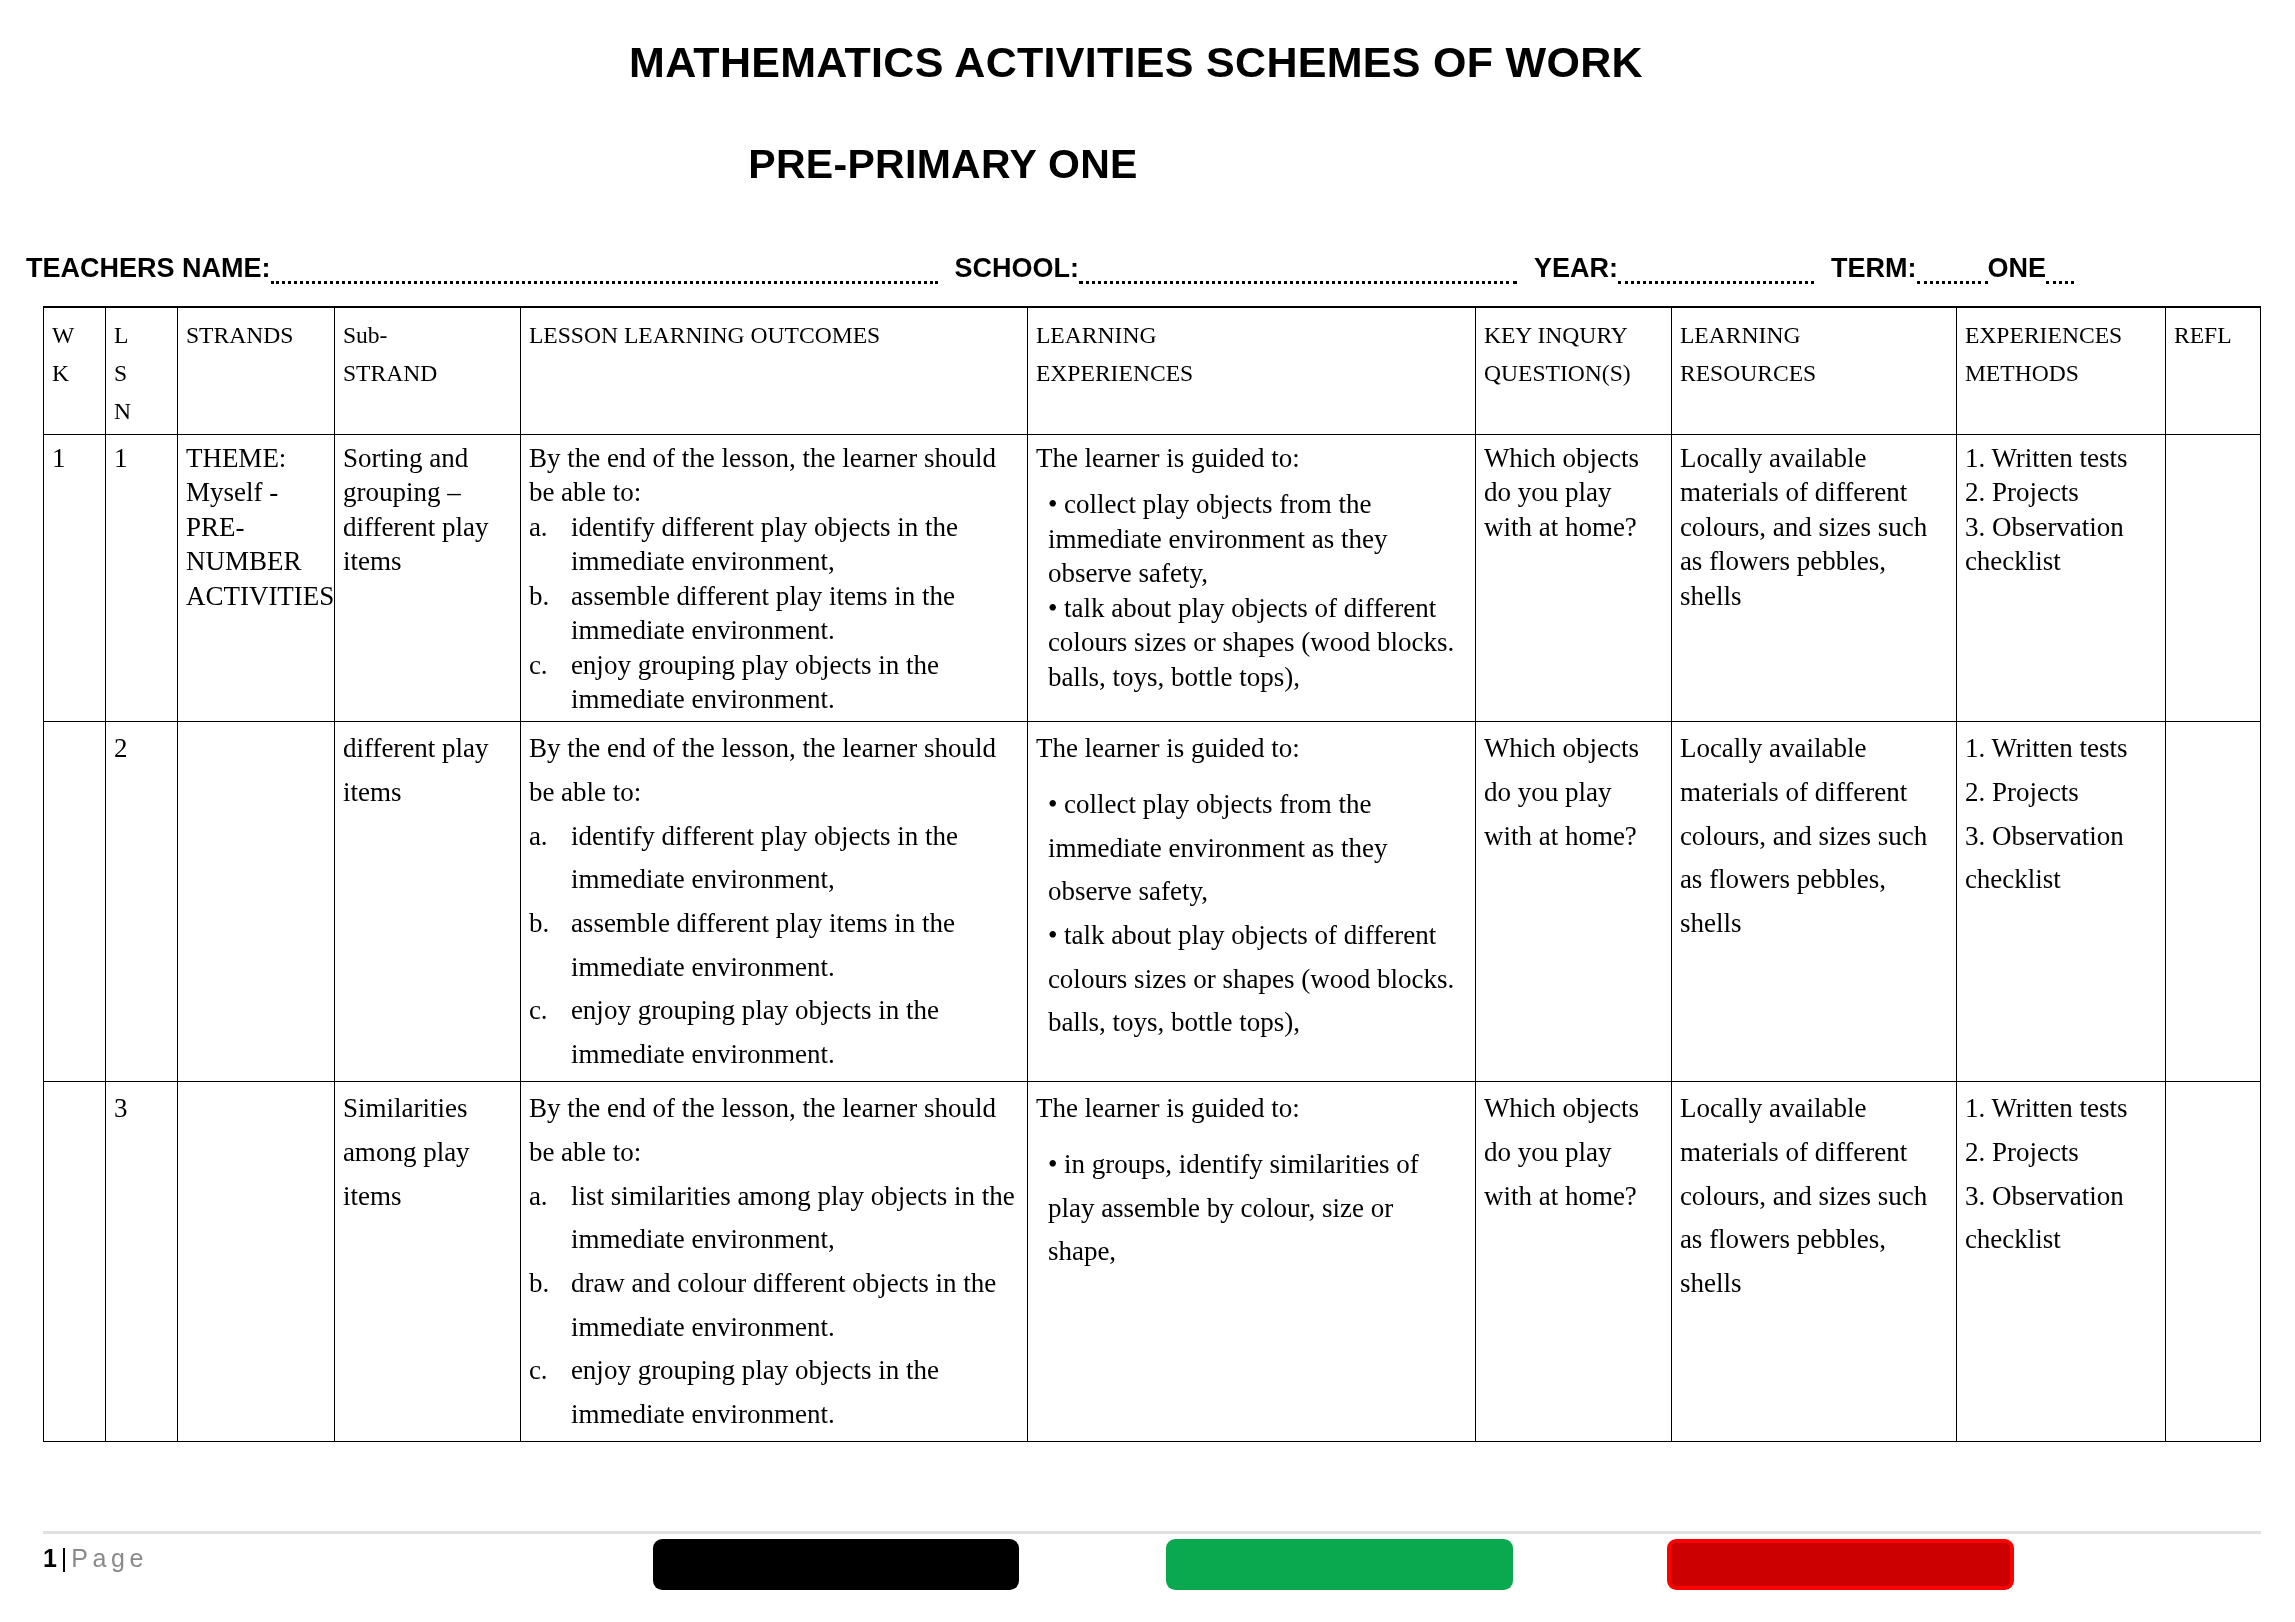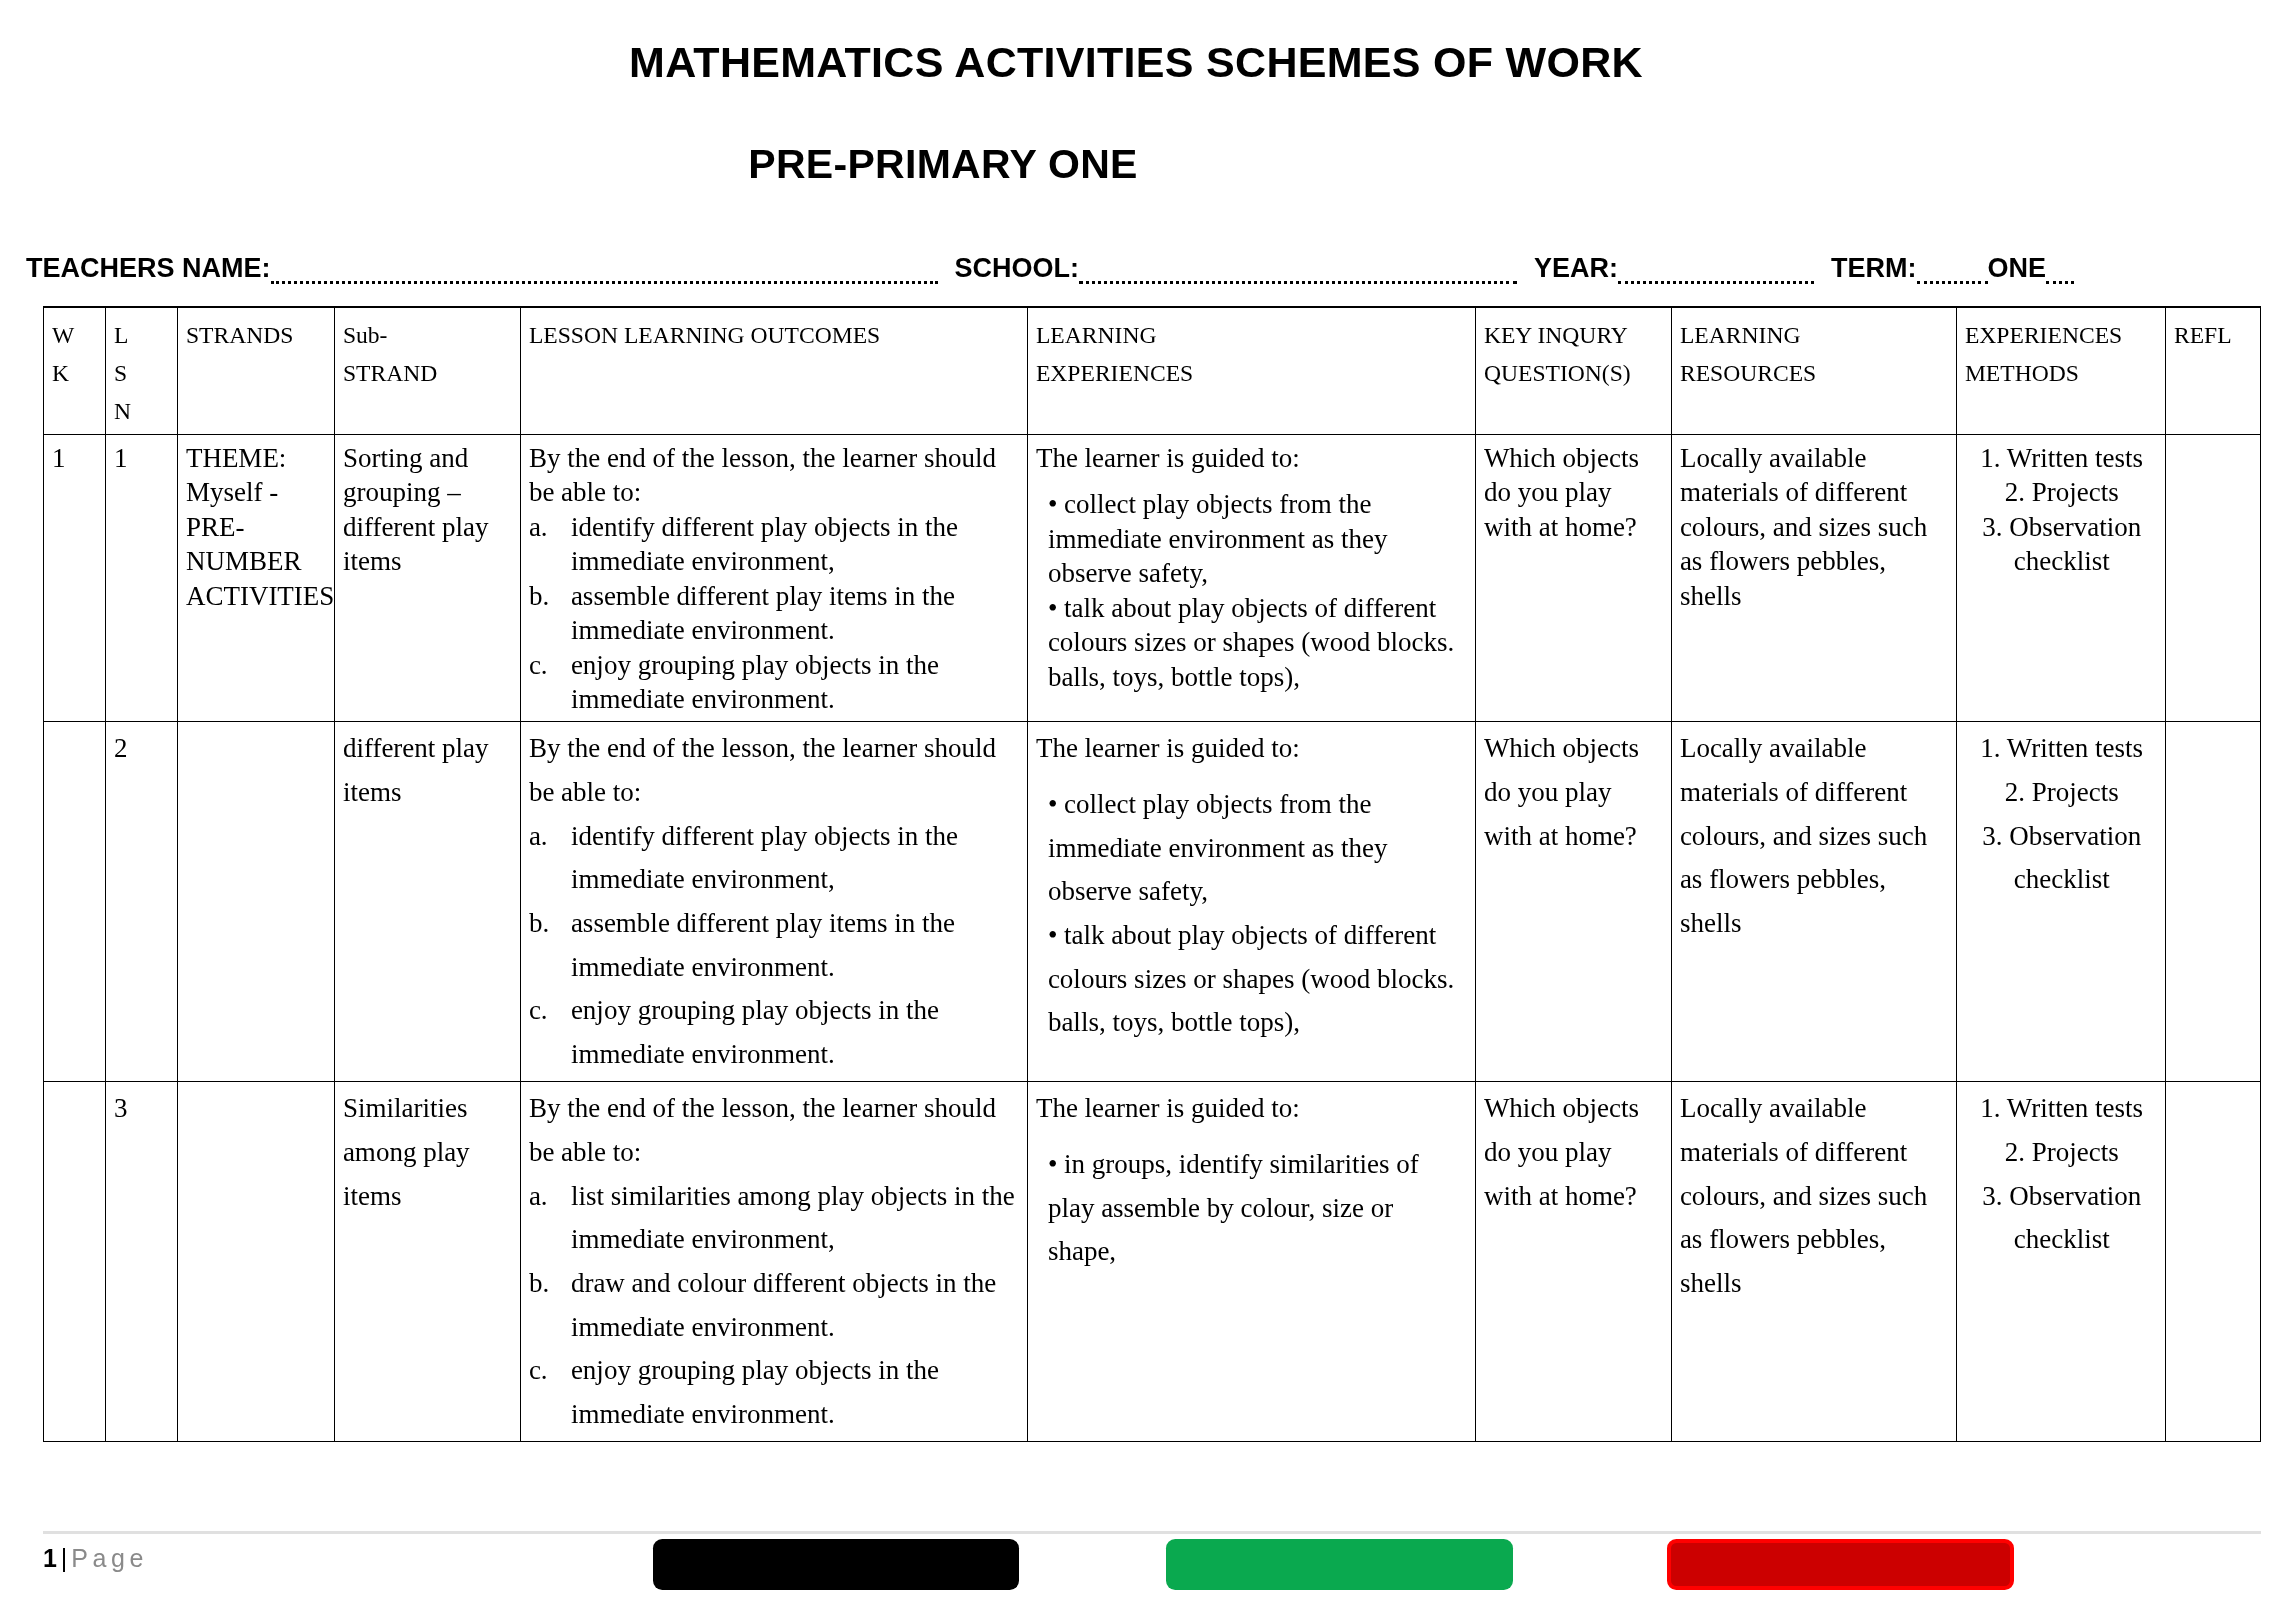--- a/index.html
+++ b/index.html
@@ -149,21 +149,20 @@
   }
   ul.bul > li {
     display: block;
     text-indent: 0;
   }
 
   ol.num {
     margin: 0;
     padding: 0;
     list-style: none;
-    text-align: center;
   }
   ol.num > li { display: block; }
 
   
   .footer-rule {
     position: absolute;
     left: 43px;
     top: 1531px;
     width: 2218px;
     height: 3.3px;

